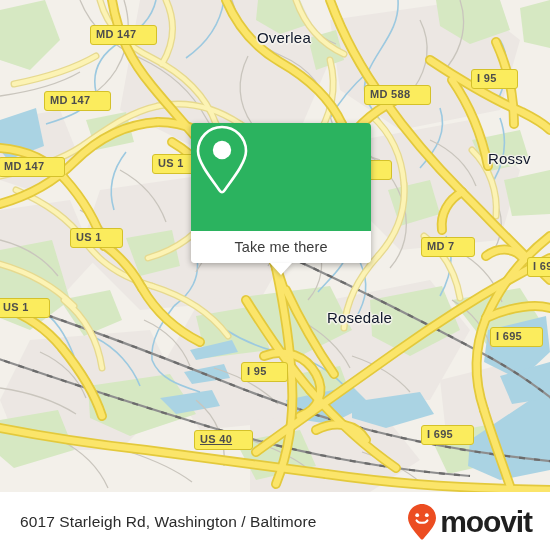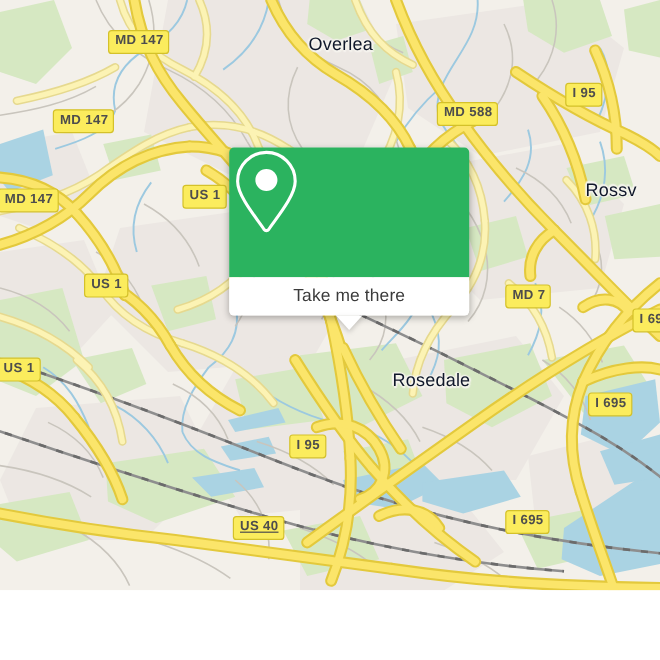--- a/index.html
+++ b/index.html
@@ -44,30 +44,30 @@
   .shield {
     position: absolute;
     background: #fbec5d;
     border: 1.5px solid #d4c12a;
     border-radius: 3px;
     color: #4d4d4d;
     font-family: "Liberation Sans", sans-serif;
     font-size: 11px;
     font-weight: bold;
     line-height: 1;
-    padding: 3px 4px 4px 5px;
+    padding: 3px 20px 4px 5px;
     white-space: nowrap;
     letter-spacing: .3px;
   }
 
   
   #callout {
     position: absolute;
     left: 191px; top: 123px;
-    width: 200px;
+    width: 180px;
     border-radius: 4px;
     box-shadow: 0 2px 6px rgba(0,0,0,.30);
     overflow: visible;
     z-index: 40;
   }
   #callout-green {
     height: 108px;
     background: #2bb35f;
     border-radius: 4px 4px 0 0;
     display: flex;
@@ -458,15 +458,25 @@
       <div id="callout-footer">
         <span id="callout-footer-label">Take me there</span>
         <div id="callout-tail"></div>
       </div>
     </div>
 
 
   </div>
 
   <div id="bottombar">
+    <span id="address">6017 Starleigh Rd, Washington / Baltimore</span>
+    <div id="brand">
+      <svg width="30" height="38" viewBox="0 0 30 38">
+        <path d="M15 1 C7.3 1 1 7.3 1 15 C1 23 10.5 31.5 13.8 36 C14.4 36.8 15.6 36.8 16.2 36 C19.5 31.5 29 23 29 15 C29 7.3 22.7 1 15 1 Z" fill="#ec4d21"></path>
+        <circle cx="10.2" cy="12.2" r="1.9" fill="#ffffff"></circle>
+        <circle cx="19.8" cy="12.2" r="1.9" fill="#ffffff"></circle>
+        <path d="M9.6 17.4 C11.4 20.6 18.6 20.6 20.4 17.4" fill="none" stroke="#ffffff" stroke-width="2.1" stroke-linecap="round"></path>
+      </svg>
+      <span id="brand-wordmark">moovit</span>
+    </div>
   </div>
 
 </div>
 
 </body></html>

